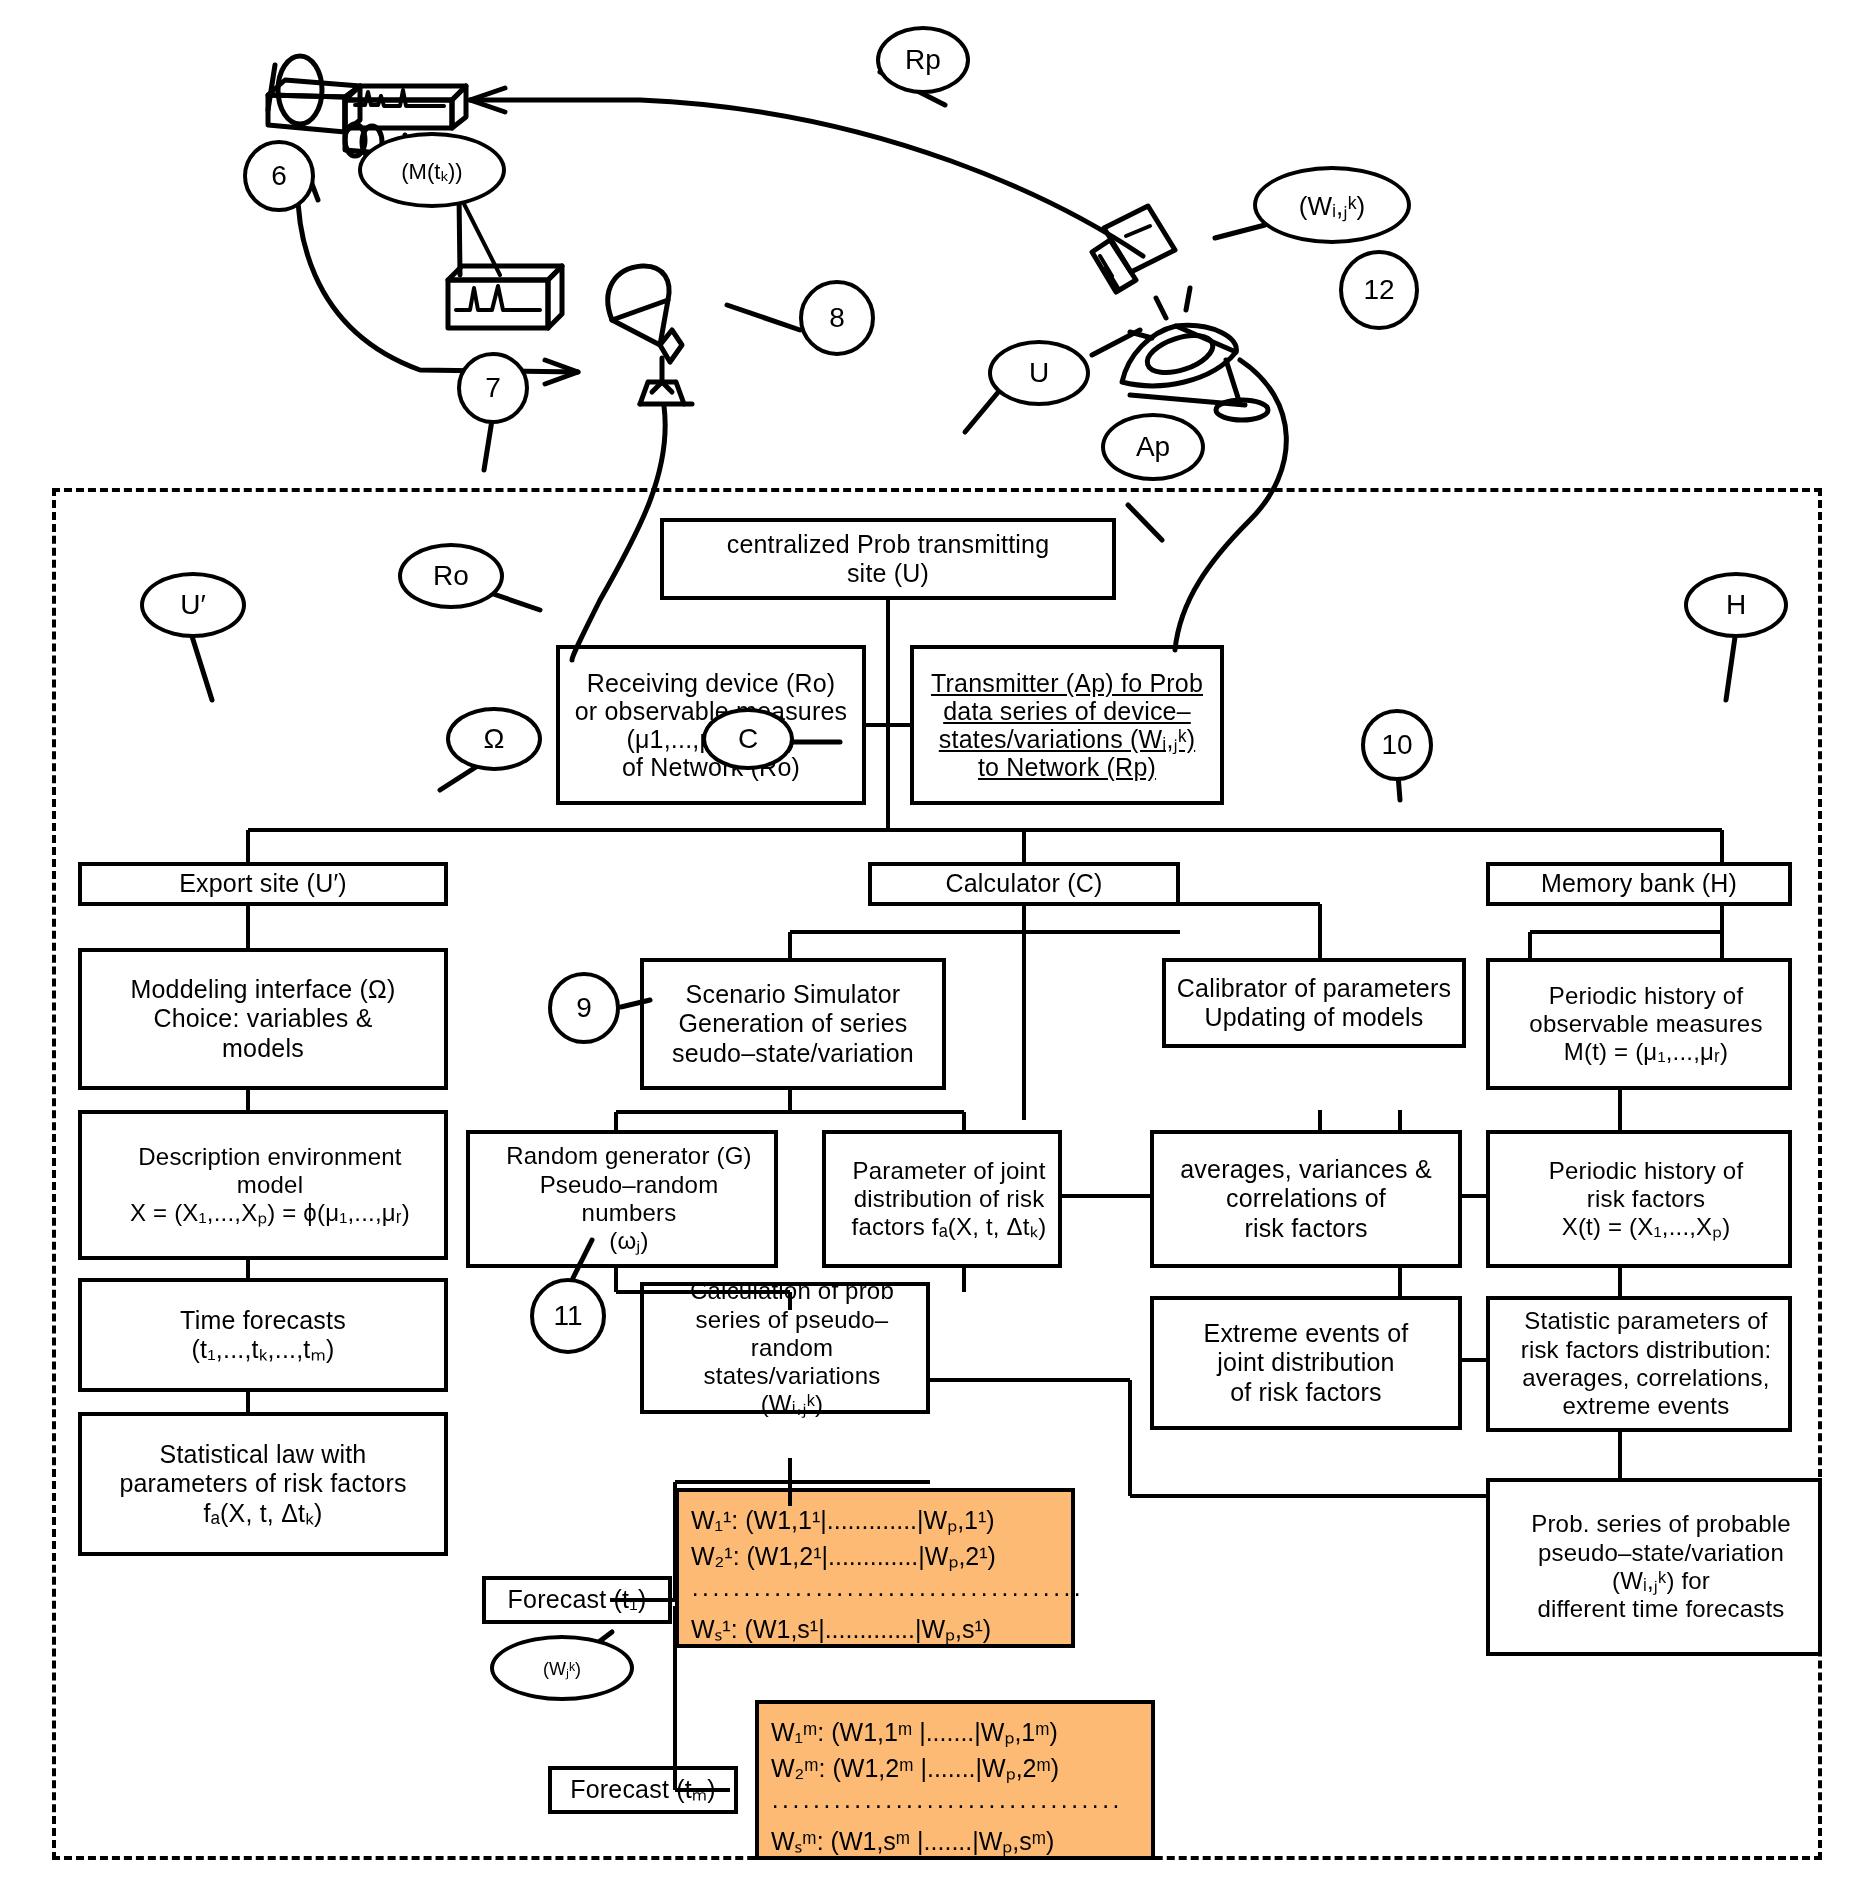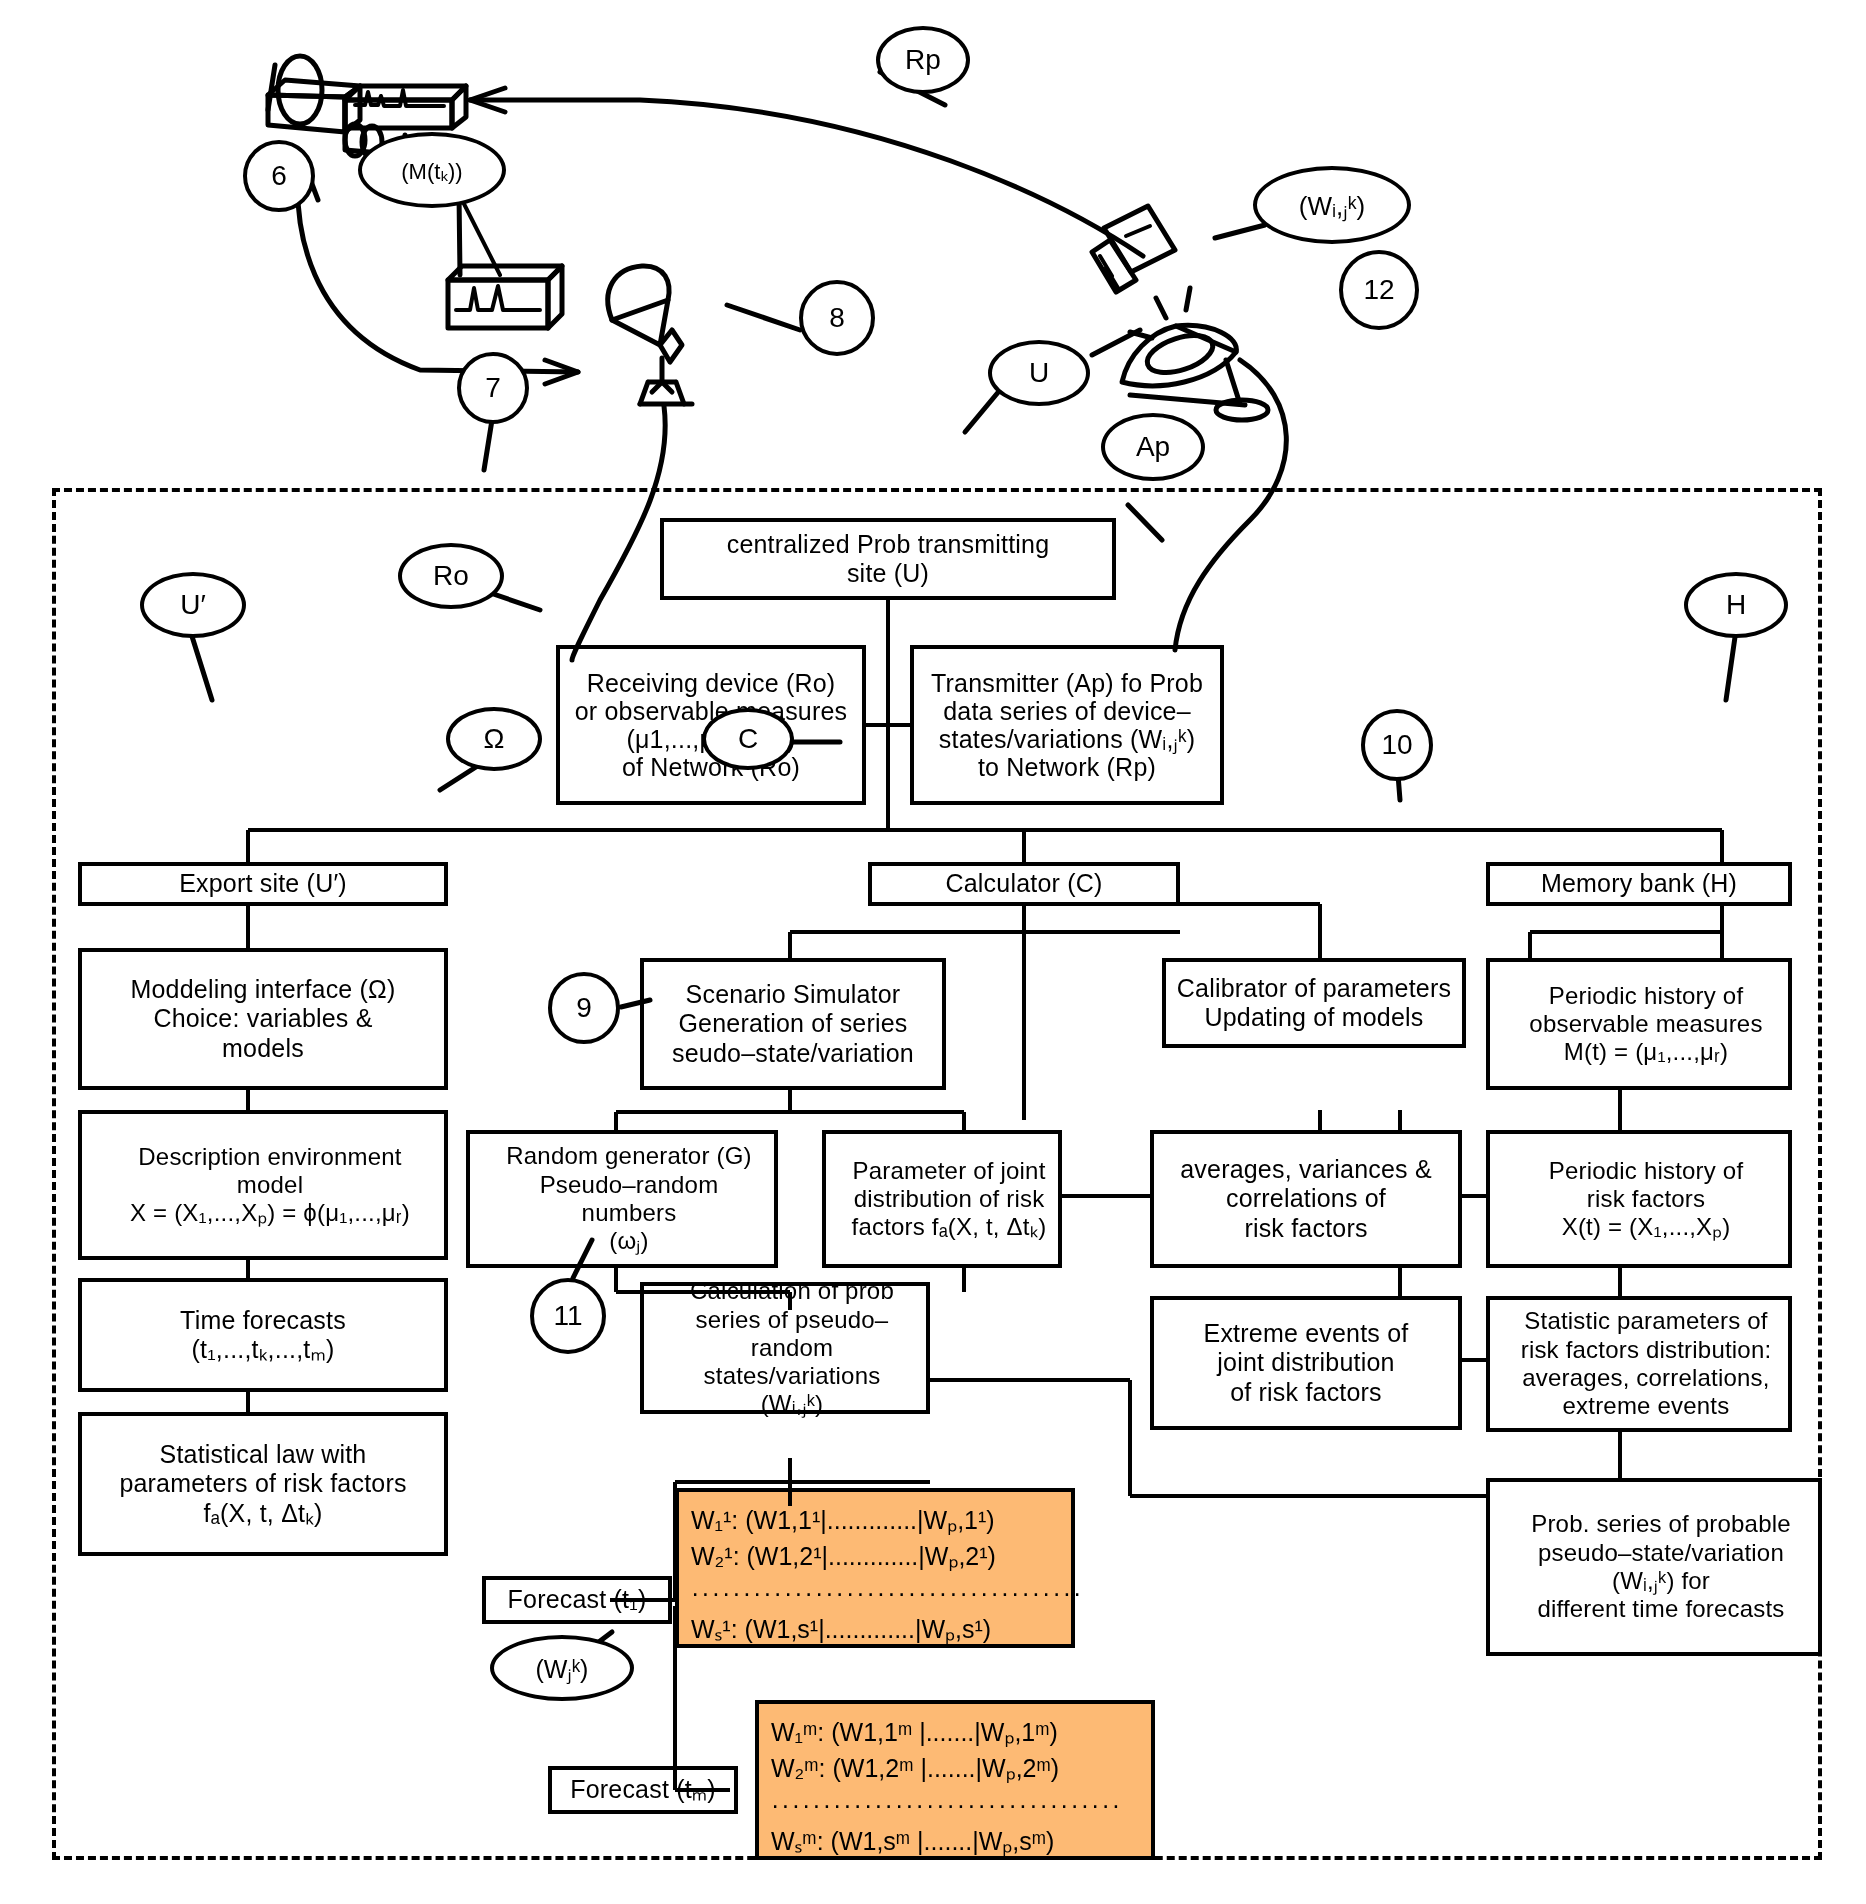--- a/index.html
+++ b/index.html
@@ -191,21 +191,21 @@
   </div>
   <div class="abs balloon circle" style="left:548px;top:972px;width:72px;height:72px;">
     <span>9</span>
   </div>
   <div class="abs balloon circle" style="left:1361px;top:709px;width:72px;height:72px;text-align:right;">
     <span>10</span>
   </div>
   <div class="abs balloon circle" style="left:530px;top:1278px;width:76px;height:76px;">
     <span>11</span>
   </div>
-  <div class="abs balloon" style="left:490px;top:1635px;width:144px;height:66px;font-size:25px;">
+  <div class="abs balloon" style="left:490px;top:1635px;width:144px;height:66px;font-size:18px;">
     <span>(Wⱼᵏ)</span>
   </div>
 
   <div class="abs dashed-frame" style="left:52px;top:488px;width:1770px;height:1372px;"></div>
 
   <svg class="overlay" viewBox="0 0 1866 1904">
     <g stroke="#000" stroke-width="4" fill="none">
 
       <line x1="888" y1="600" x2="888" y2="644"></line>
       <line x1="888" y1="644" x2="888" y2="648"></line>
@@ -290,21 +290,21 @@
 
   <div class="abs box tight" style="left:556px;top:645px;width:310px;height:160px;">
     <div class="inner">
       <div>Receiving device (Ro)</div>
       <div>or observable measures</div>
       <div>(μ1,...,μh,...,μr)</div>
       <div>of Network (Ro)</div>
     </div>
   </div>
 
-  <div class="abs box tight" style="left:910px;top:645px;width:314px;height:160px;">
+  <div class="abs box tight" style="left:910px;top:645px;width:314px;height:160px;text-decoration:underline;">
     <div class="inner">
       <div>Transmitter (Ap) fo Prob</div>
       <div>data series of device–</div>
       <div>states/variations (Wᵢ,ⱼᵏ)</div>
       <div>to Network (Rp)</div>
     </div>
   </div>
 
   <div class="abs box" style="left:78px;top:862px;width:370px;height:44px;">
     <div class="inner">

